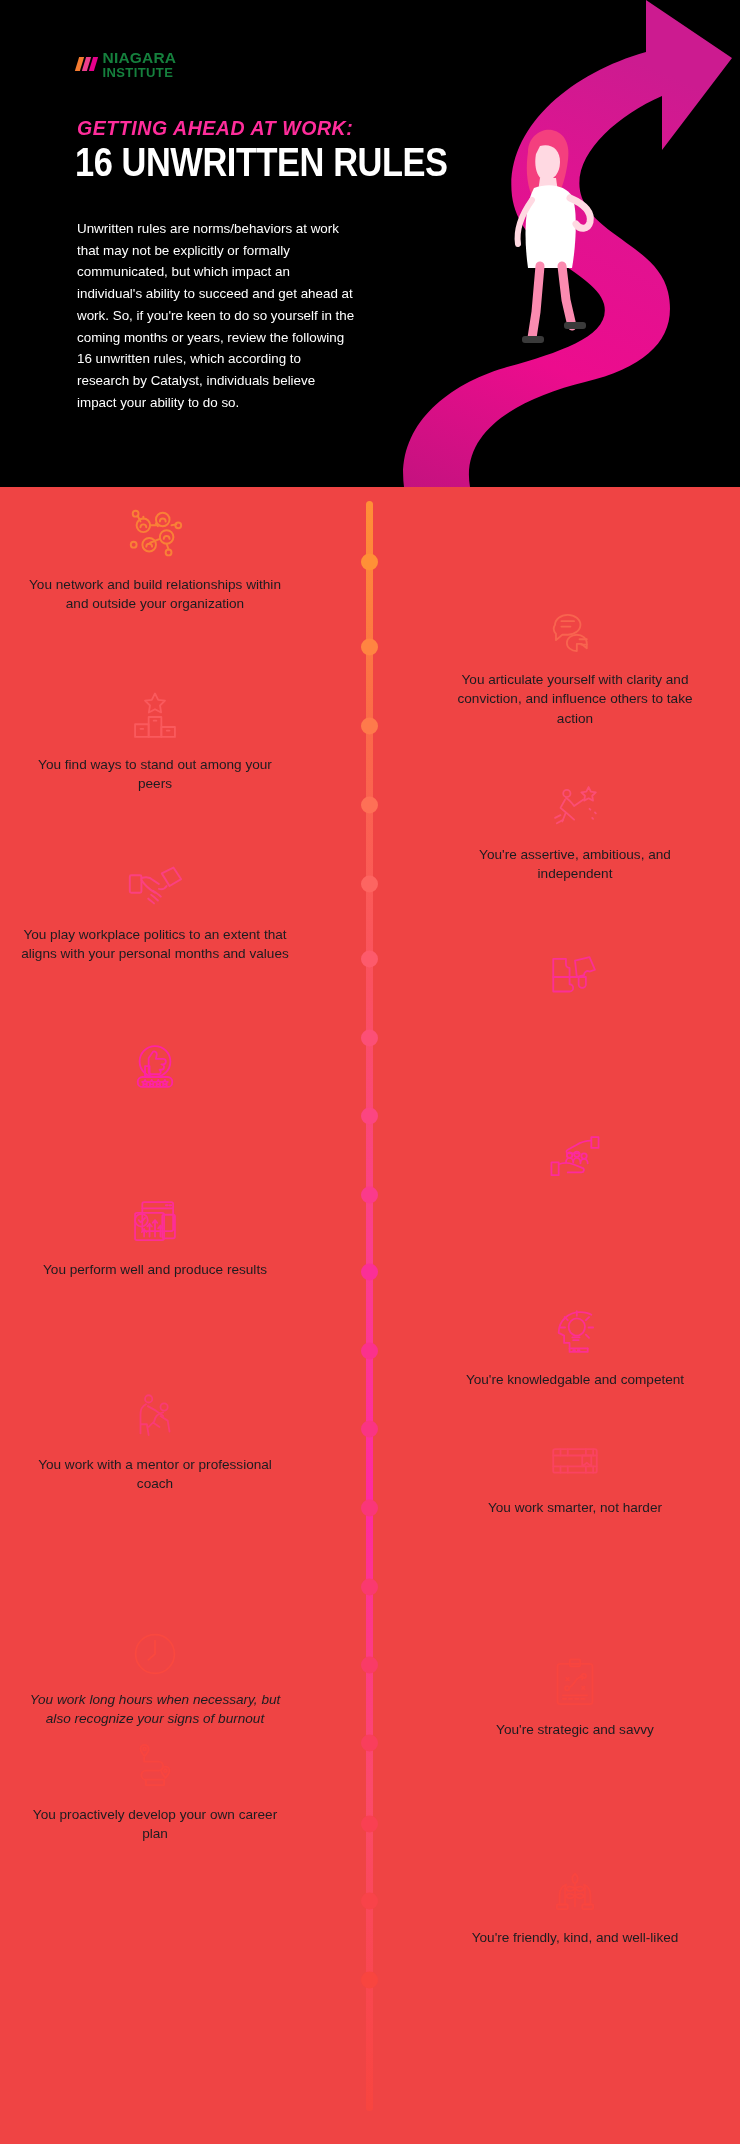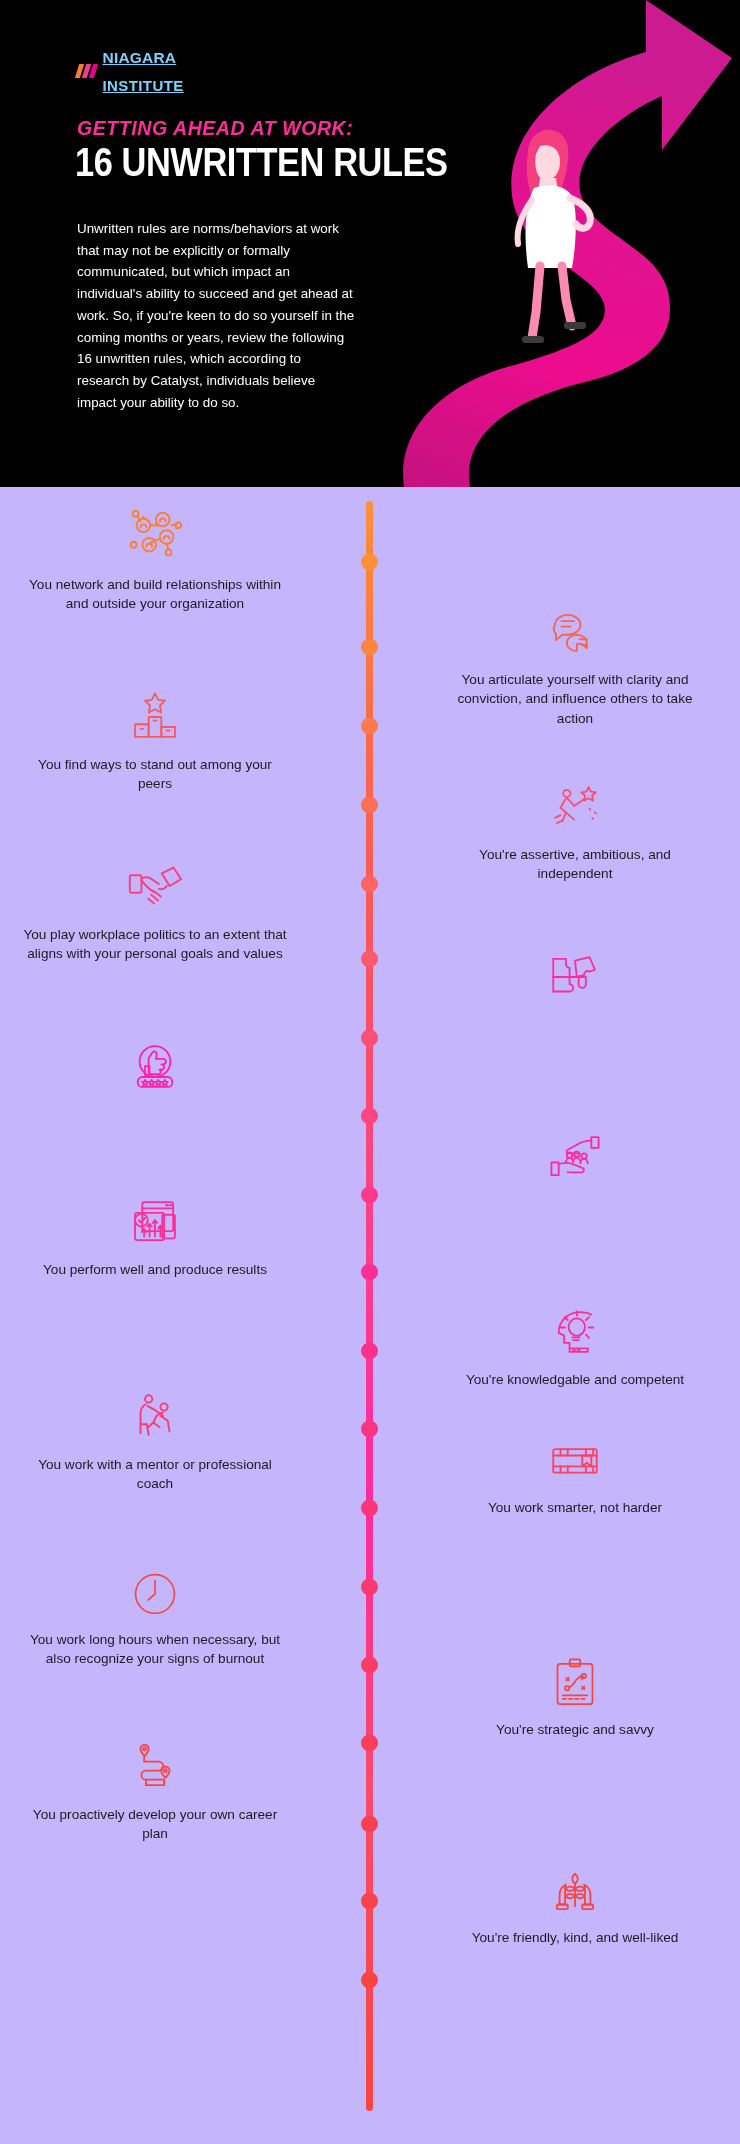--- a/index.html
+++ b/index.html
@@ -16,44 +16,44 @@
     background:#000000; overflow:hidden;
   }
   .logo { position:absolute; left:77px; top:50px; display:flex; align-items:center; gap:7px; }
   .logo-bars { display:flex; gap:2.5px; transform:skewX(-17deg); }
   .logo-bars i { display:block; width:4.5px; height:14px; }
   .logo-bars i:nth-child(1){ background:#f47b30; }
   .logo-bars i:nth-child(2){ background:#ec3f8c; }
   .logo-bars i:nth-child(3){ background:#e5008c; }
   .logo-words { display:flex; flex-direction:column; line-height:1.0; }
   .logo-words span {
-    color:#7dd3fc; font-weight:bold; font-size:15.5px; letter-spacing:0.2px;text-decoration:underline;
-  }
-  .logo-words span.second { font-size:15px; letter-spacing:0.4px; margin-top:12px; }
+    color:#15803d; font-weight:bold; font-size:15.5px; letter-spacing:0.2px;
+  }
+  .logo-words span.second { font-size:13px; letter-spacing:0.4px; margin-top:0; }
 
   .kicker {
     position:absolute; left:77px; top:116px;
     color:#ff2d9b; font-size:21px; font-weight:bold; font-style:italic;
     letter-spacing:0.6px; transform:scaleX(0.93); transform-origin:left center;
   }
   .headline {
     position:absolute; left:75px; top:140px;
     color:#ffffff; font-size:40px; font-weight:bold; letter-spacing:-0.5px;
     transform:scaleX(0.86); transform-origin:left center; white-space:nowrap;
   }
   .intro {
     position:absolute; left:77px; top:218px; width:278px;
     color:#ffffff; font-size:13.4px; line-height:1.62; font-weight:400;
   }
 
   
   .art { position:absolute; right:0; top:0; width:340px; height:487px; }
 
   
-  .body-wrap { position:relative; width:740px; height:1657px; background:#c4b5fd; }
+  .body-wrap { position:relative; width:740px; height:1657px; background:#ef4444; }
   .spine {
     position:absolute; left:366px; top:14px; width:7px; height:1610px;
     border-radius:4px;
     background:linear-gradient(to bottom,#ff9036 0%,#fb6a49 14%,#fa5160 30%,#fb3f8c 46%,#ff2aa0 62%,#fb4a6a 80%,#f8453f 100%);
   }
   .node {
     position:absolute; width:17px; height:17px; border-radius:50%;
     left:361px; transform:translateY(-50%);
   }
 
@@ -204,21 +204,21 @@
         <div class="icon-box" style="color: rgb(251, 64, 128);">
           <svg viewBox="0 0 64 64" width="62" height="62" fill="none" stroke="currentColor" stroke-width="2" stroke-linecap="round" stroke-linejoin="round">
     <rect x="6" y="22" width="12" height="18" rx="1.5"></rect>
     <path d="M18 25c5-2 9-1 12 2l6 4"></path>
     <path d="M30 38c3 2 6 4 8 6M28 42c3 2 5 4 7 6M25 46c2 2 4 3 6 5"></path>
     <path d="M18 27c4 6 9 10 14 13"></path>
     <path d="M39 20l12-6 8 12-12 7z"></path>
     <path d="M44 33c-2 3-5 4-8 3"></path>
           </svg>
         </div>
-        <p>You play workplace politics to an extent that aligns with your personal goals and values</p>
+        <p>You play workplace politics to an extent that aligns with your personal months and values</p>
       </div>
       <div class="item right" style="top: 455px;">
         <div class="icon-box" style="color: rgb(251, 47, 150);">
           <svg viewBox="0 0 64 64" width="58" height="58" fill="none" stroke="currentColor" stroke-width="2" stroke-linecap="round" stroke-linejoin="round">
     <path d="M8 12h14v6a4 4 0 004 4h0v10H8z"></path>
     <path d="M8 32h18v8a4 4 0 010 8H8z"></path>
     <path d="M26 32h18v8a4 4 0 01-8 0v-8"></path>
     <path d="M32 14l16-4 6 14-6 2a4 4 0 00-6 4l-8 2z"></path>
           </svg>
         </div>
@@ -299,21 +299,21 @@
           <svg viewBox="0 0 64 64" width="58" height="58" fill="none" stroke="currentColor" stroke-width="2" stroke-linecap="round" stroke-linejoin="round">
     <rect x="8" y="20" width="48" height="26" rx="2"></rect>
     <path d="M8 27h48M8 39h48"></path>
     <path d="M16 20v7M24 20v7M16 39v7M24 39v7"></path>
     <path d="M44 20v7M52 20v7M44 39v7M52 39v7"></path>
     <path d="M40 27h10v12l-5-4-5 4z"></path>
           </svg>
         </div>
         <p>You work smarter, not harder</p>
       </div>
-      <div class="item left" style="top: 1070px;">
+      <div class="item left" style="top: 1130px; font-style: italic;">
         <div class="icon-box" style="color: rgb(249, 72, 63);">
           <svg viewBox="0 0 64 64" width="54" height="54" fill="none" stroke="currentColor" stroke-width="2" stroke-linecap="round" stroke-linejoin="round">
     <circle cx="32" cy="32" r="23"></circle>
     <path d="M32 16v16l-8 7"></path>
           </svg>
         </div>
         <p>You work long hours when necessary, but also recognize your signs of burnout</p>
       </div>
       <div class="item right" style="top: 1160px;">
         <div class="icon-box" style="color: rgb(248, 69, 63);">

